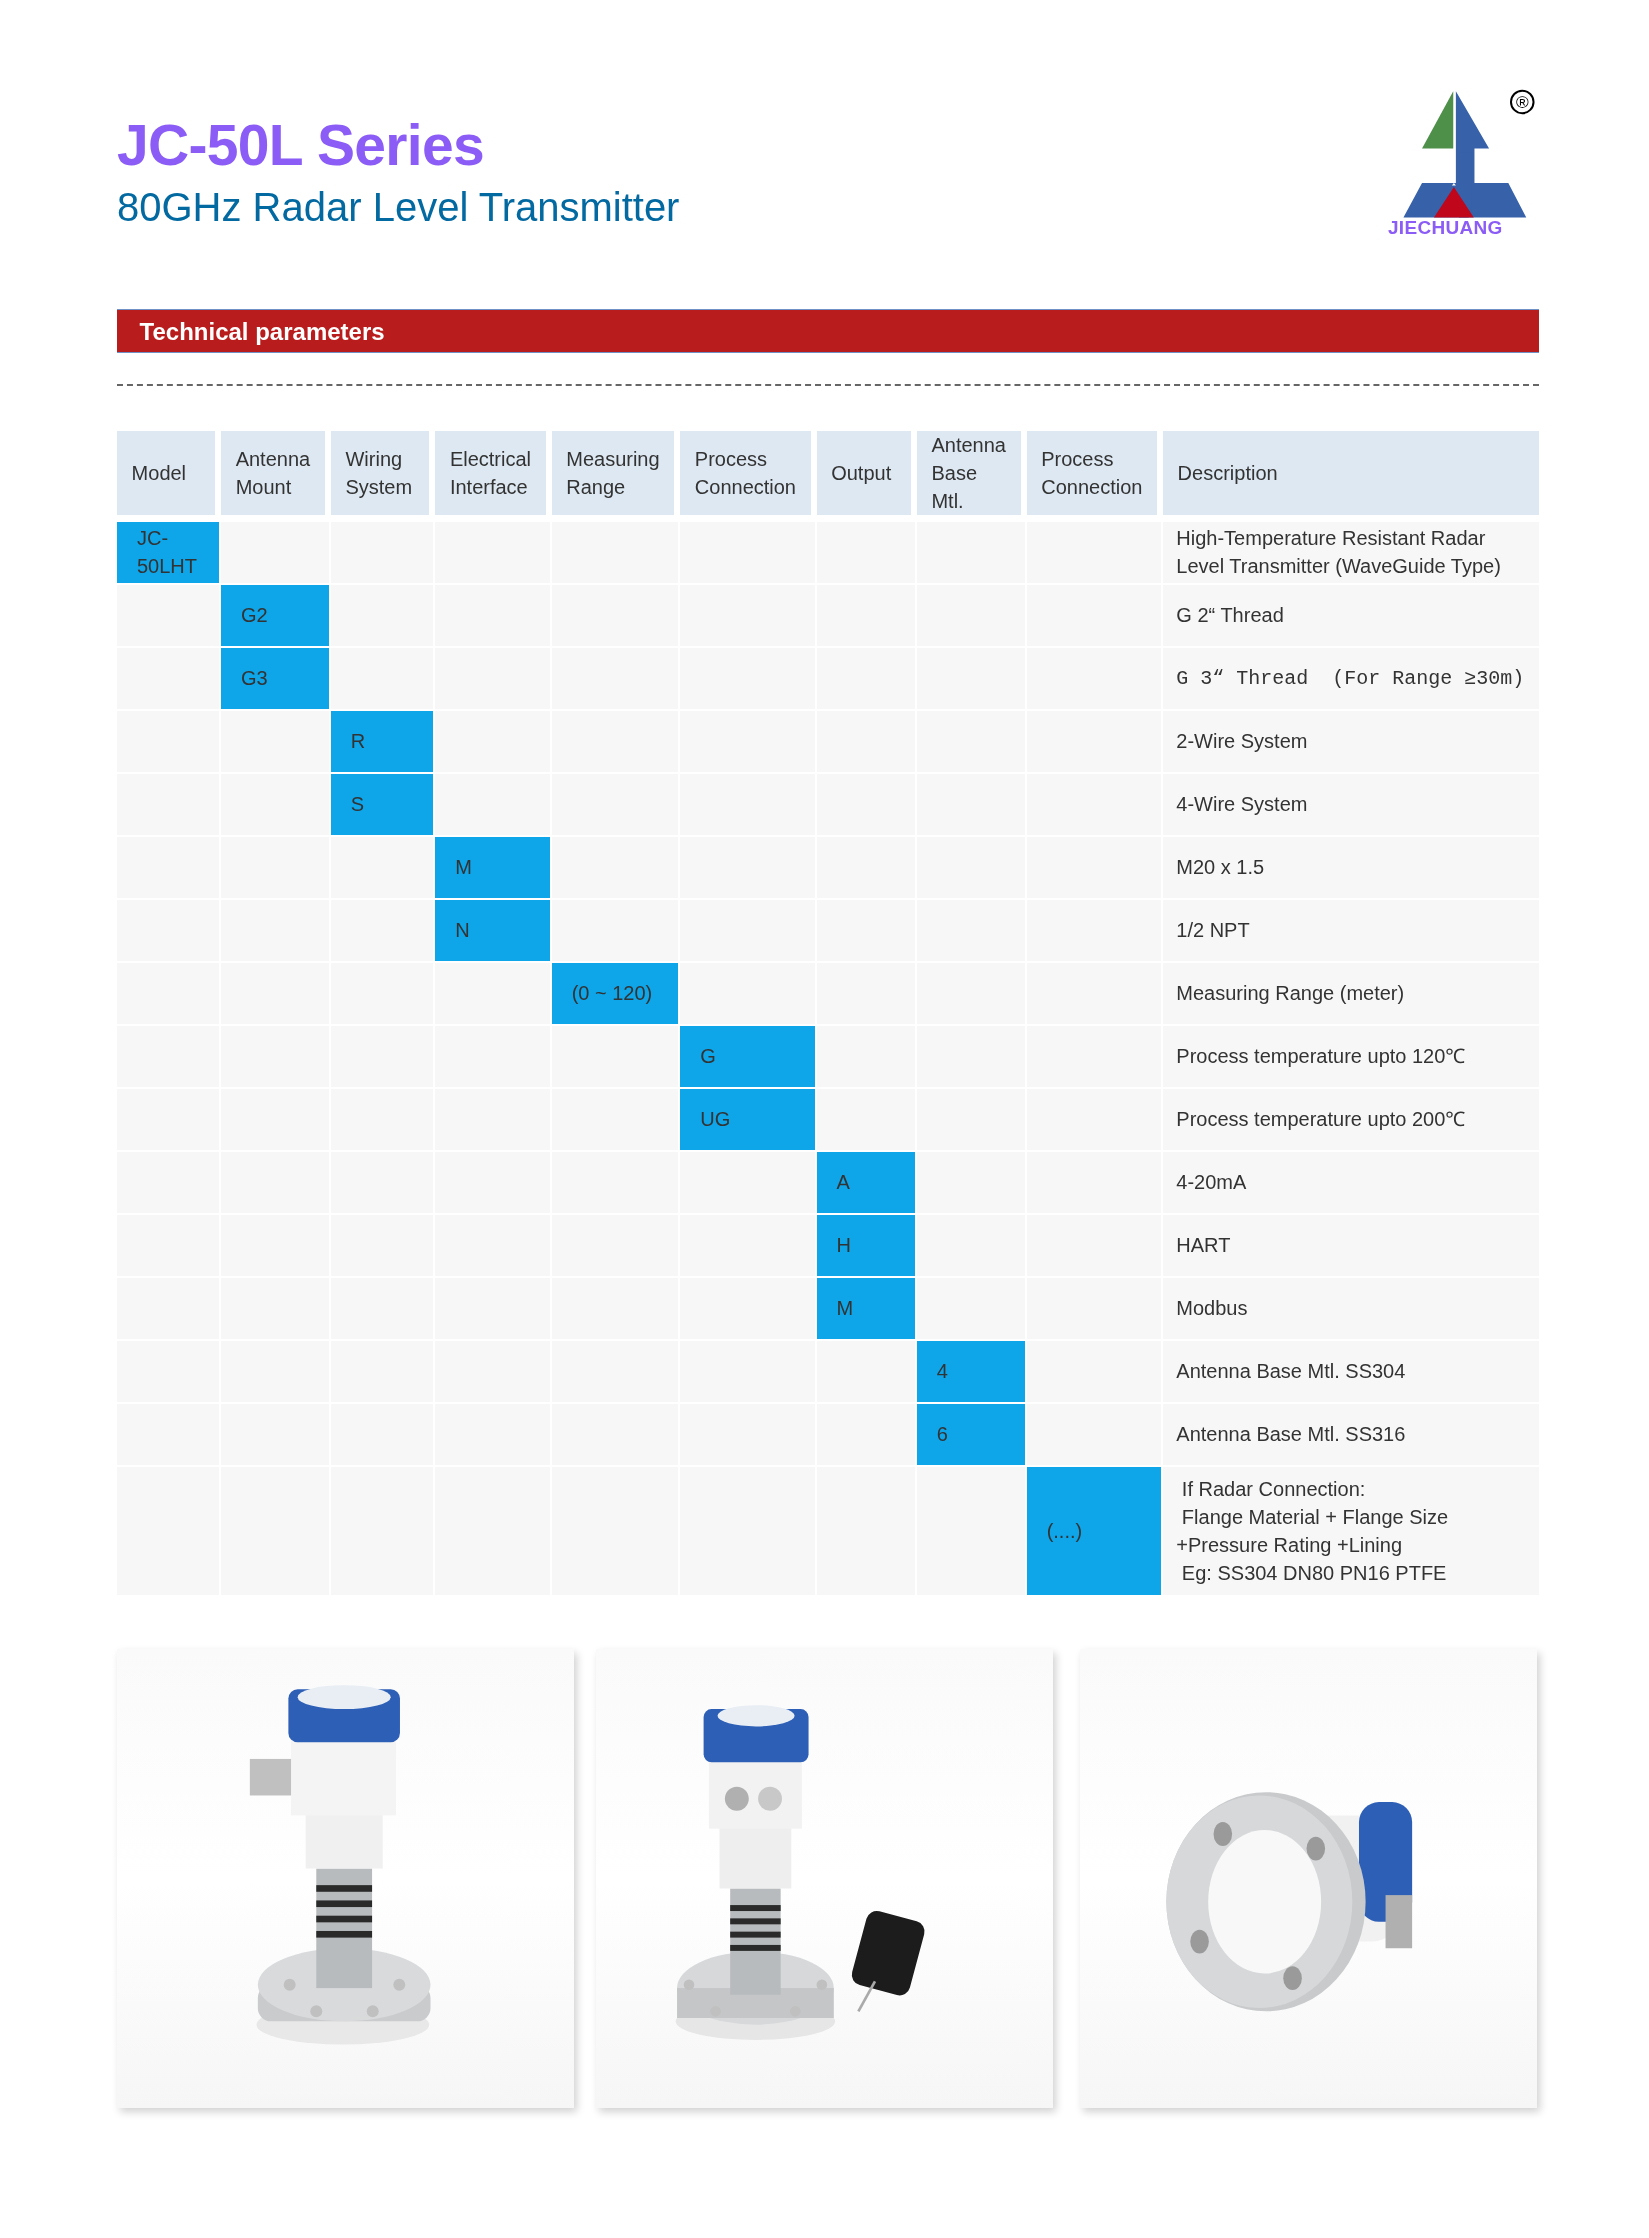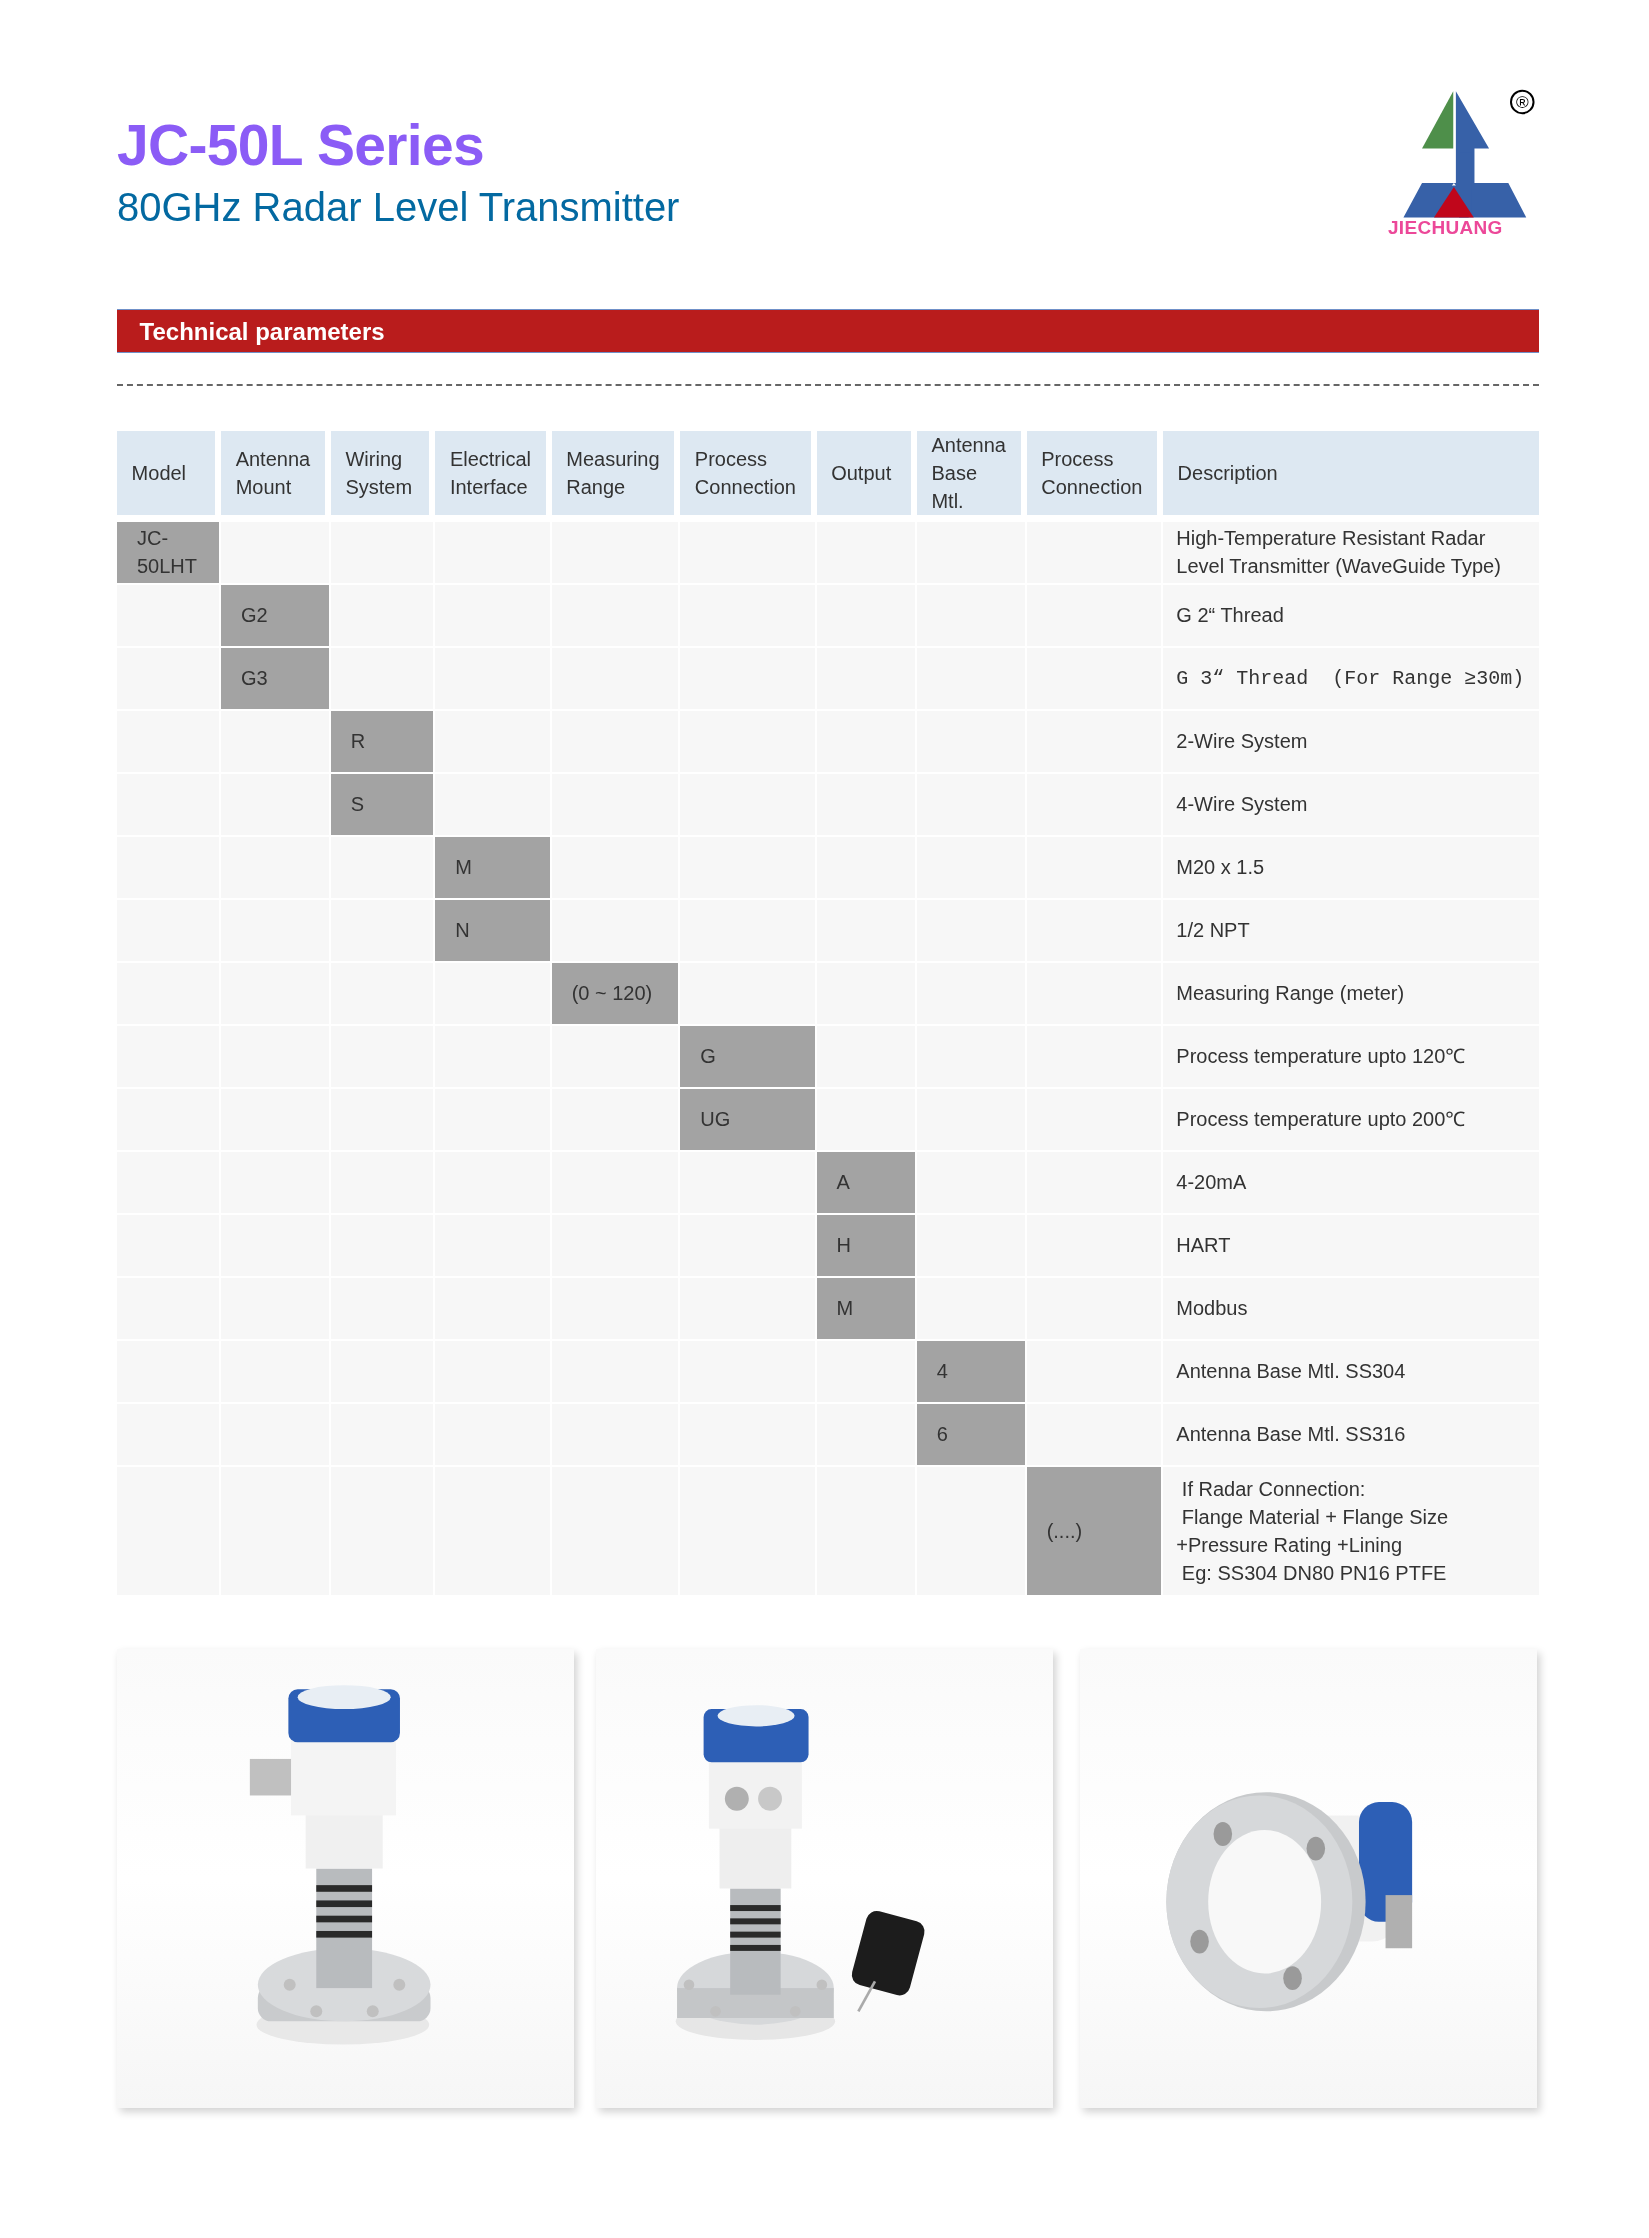--- a/index.html
+++ b/index.html
@@ -2,34 +2,34 @@
 <html style="font-size:10.6px"><head>
 <meta charset="utf-8">
 <style>
   html, body { margin: 0; padding: 0; background: #ffffff; }
   body { width: 1650px; height: 2239px; position: relative; font-family: "Liberation Sans", sans-serif; color: #444; overflow: hidden; }
 
   .title { position: absolute; left: 117px; top: 112px; font-size: 57px; font-weight: bold; color: #8b5cf6; letter-spacing: -0.7px; }
   .subtitle { position: absolute; left: 117px; top: 185px; font-size: 40px; color: #0369a1; }
 
   .logo { position: absolute; left: 1390px; top: 86px; width: 153px; height: 156px; }
-  .logo-text { position: absolute; left: 1388px; top: 217px; font-size: 19px; font-weight: bold; color: #ec4899; letter-spacing: 0.3px; }
+  .logo-text { position: absolute; left: 1388px; top: 217px; font-size: 19px; font-weight: bold; color: #8b5cf6; letter-spacing: 0.3px; }
 
   .section-bar { position: absolute; left: 117px; top: 309px; width: 1422px; height: 44px; background: #b91c1c; border-top: 1.3px solid #7090c8; border-bottom: 1.3px solid #7090c8; box-sizing: border-box; }
   .section-bar span { position: absolute; left: 22.6px; top: 8px; font-size: 24px; font-weight: bold; color: #ffffff; }
 
   .dotted { position: absolute; left: 117px; top: 384px; width: 1422px; height: 0; border-top: 2px dashed #666; }
 
   .spec-table { position: absolute; left: 117px; top: 431px; width: 1422px; border-collapse: separate; border-spacing: 0; }
   .spec-table th { background: #dde8f2; height: 74px; text-align: left; font-weight: normal; font-size: 20px; line-height: 28px; color: #333; padding: 0 14.6px; border-right: 6.6px solid #ffffff; box-sizing: border-box; }
   .spec-table th:last-child { border-right: none; }
   .spec-table .gap td { height: 6.6px; background: #fff; padding: 0; border: none; }
   .spec-table td { background: #f7f7f7; height: 63px; font-size: 20px; color: #333; padding: 0 14.6px; border-right: 2.7px solid #ffffff; border-bottom: 2.7px solid #ffffff; box-sizing: border-box; vertical-align: middle; line-height: 28px; }
   .spec-table td:last-child { border-right: none; }
-  .spec-table td.hl { background: #a3a3a3; padding-left: 20px; }
+  .spec-table td.hl { background: #0ea5e9; padding-left: 20px; }
   .spec-table td.desc { padding-left: 13.3px; }
   .spec-table tr.tall td { height: 130px; }
 
   .photo { position: absolute; top: 1649px; width: 457px; height: 459px; background: linear-gradient(180deg, #fafafa 0%, #ffffff 50%, #f6f6f6 100%); box-shadow: 2.7px 4px 8px rgba(0,0,0,0.18); }
   .photo svg { width: 100%; height: 100%; }
 </style>
 </head>
 <body>
 
 <div class="title">JC-50L Series</div>

